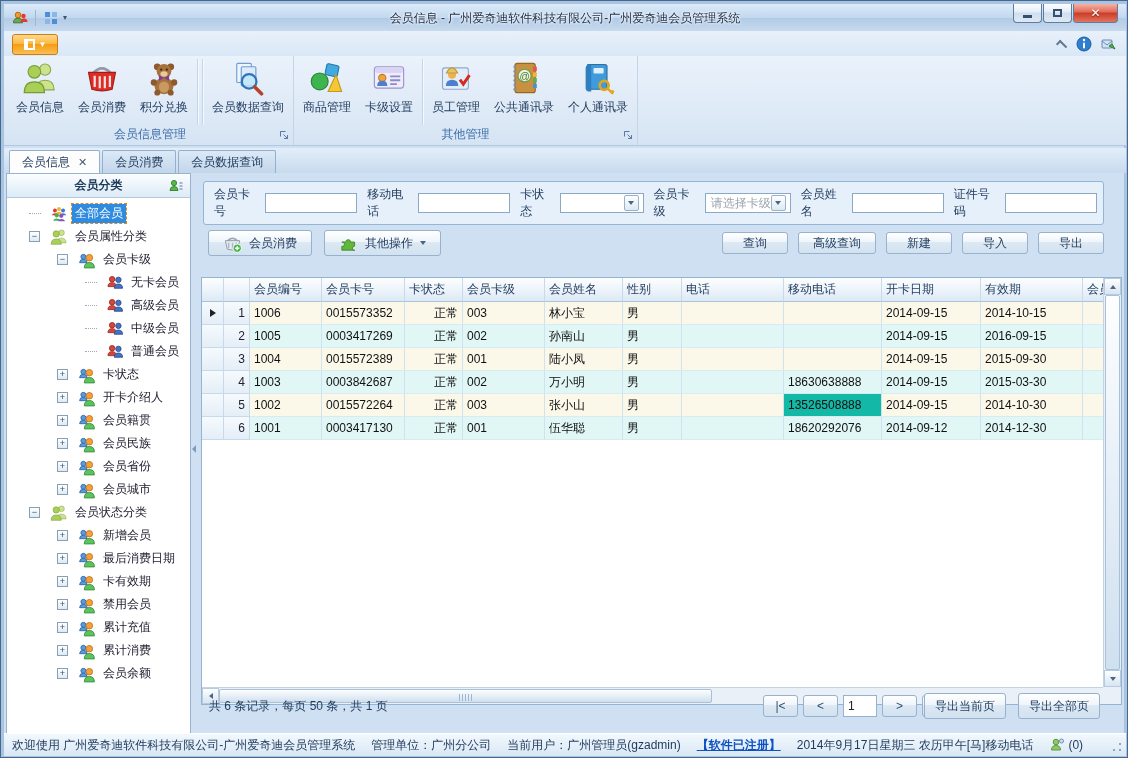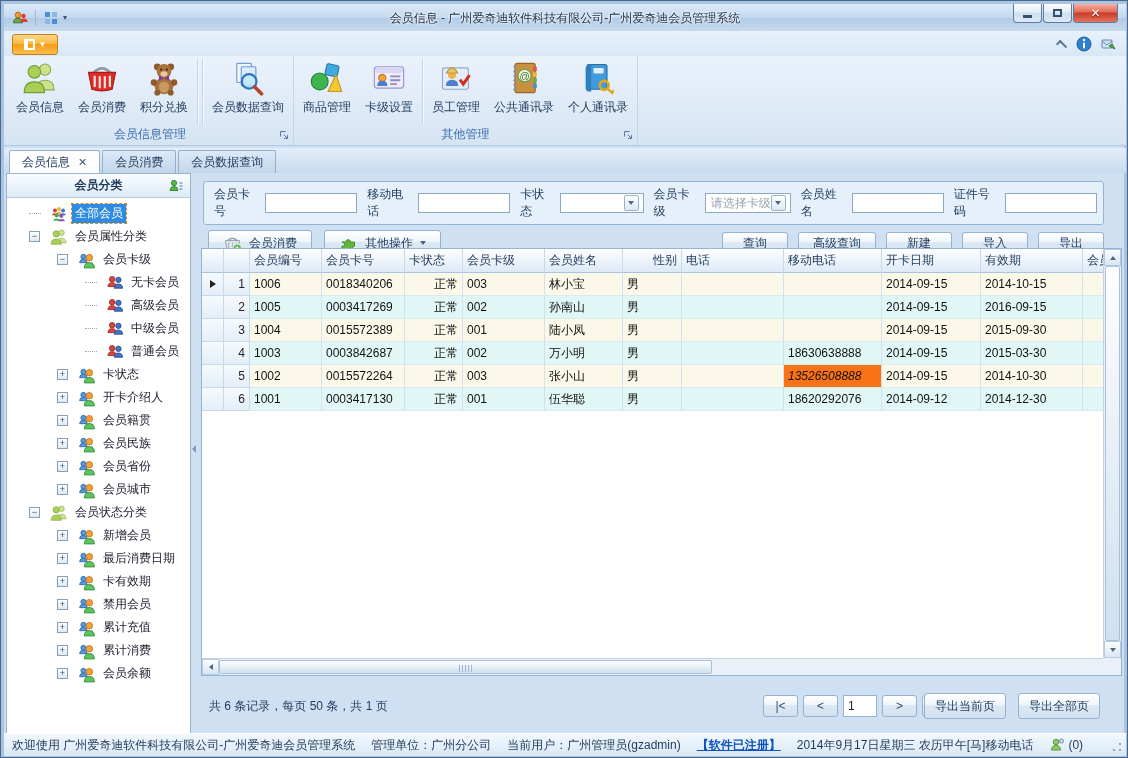--- a/index.html
+++ b/index.html
@@ -146,21 +146,21 @@
   }
   .tbtn .tic { width:19px; height:19px; } .tbtn .tic svg { width:100%; height:100%; }
   .actions { margin-left:auto; display:flex; gap:10px; }
   .abtn {
     height:22px; min-width:66px; padding:0 14px; border:1px solid #98b1cc; border-radius:3px;
     background:linear-gradient(#ffffff,#eef5fb 45%,#dde9f4 46%,#d2e2f0);
     color:#1e395b; display:flex; align-items:center; justify-content:center; cursor:default;
   }
   
   .gridwrap {
-    position:absolute; left:3px; top:75px; width:921px; height:428px;
+    position:absolute; left:3px; top:104px; width:921px; height:428px;
     border:1px solid #96b4d2; background:#fff;
   }
   .grid { position:absolute; left:0; top:0; width:901px; bottom:17px; overflow:hidden; }
   .g-hrow { display:flex; height:24px; }
   .g-hcell {
     border-right:1px solid #c7d9ea; border-bottom:1px solid #aac4dc;
     background:linear-gradient(#fdfeff,#ecf3fa 55%,#dce9f5);
     color:#1e395b; padding:0 4px; line-height:23px; overflow:hidden; white-space:nowrap; flex:none; cursor:default;
   }
   .g-row { display:flex; height:23px; }
@@ -750,34 +750,34 @@
     <div class="gridwrap">
       <div class="grid" id="grid">
           <div class="g-hrow">
             <div class="g-hcell" style="width: 22px;"></div>
             <div class="g-hcell" style="width: 26px;"></div>
             <div class="g-hcell" style="width: 72px;">会员编号</div>
             <div class="g-hcell" style="width: 83px;">会员卡号</div>
             <div class="g-hcell" style="width: 58px;">卡状态</div>
             <div class="g-hcell" style="width: 82px;">会员卡级</div>
             <div class="g-hcell" style="width: 78px;">会员姓名</div>
-            <div class="g-hcell" style="width: 59px; text-align: right;">性别</div>
+            <div class="g-hcell" style="width: 59px;">性别</div>
             <div class="g-hcell" style="width: 102px;">电话</div>
             <div class="g-hcell" style="width: 98px;">移动电话</div>
             <div class="g-hcell" style="width: 99px;">开卡日期</div>
             <div class="g-hcell" style="width: 102px;">有效期</div>
             <div class="g-hcell" style="width: 21px;">会员</div>
           </div>
           <div class="g-row">
             <div class="g-ind" style="width: 22px;">
               <span class="cur-arrow"></span>
             </div>
             <div class="g-ind g-num" style="width: 26px;">1</div>
             <div class="g-cell" style="width: 72px; background: rgb(251, 248, 234);">1006</div>
-            <div class="g-cell" style="width: 83px; background: rgb(251, 248, 234);">0018340206</div>
+            <div class="g-cell" style="width: 83px; background: rgb(251, 248, 234);">0015573352</div>
             <div class="g-cell alignR" style="width: 58px; background: rgb(251, 248, 234);">正常</div>
             <div class="g-cell" style="width: 82px; background: rgb(251, 248, 234);">003</div>
             <div class="g-cell" style="width: 78px; background: rgb(251, 248, 234);">林小宝</div>
             <div class="g-cell" style="width: 59px; background: rgb(251, 248, 234);">男</div>
             <div class="g-cell" style="width: 102px; background: rgb(251, 248, 234);"></div>
             <div class="g-cell" style="width: 98px; background: rgb(251, 248, 234);"></div>
             <div class="g-cell" style="width: 99px; background: rgb(251, 248, 234);">2014-09-15</div>
             <div class="g-cell" style="width: 102px; background: rgb(251, 248, 234);">2014-10-15</div>
             <div class="g-cell" style="width: 21px; background: rgb(251, 248, 234);"></div>
           </div>
@@ -829,21 +829,21 @@
           <div class="g-row">
             <div class="g-ind" style="width: 22px;"></div>
             <div class="g-ind g-num" style="width: 26px;">5</div>
             <div class="g-cell" style="width: 72px; background: rgb(251, 248, 234);">1002</div>
             <div class="g-cell" style="width: 83px; background: rgb(251, 248, 234);">0015572264</div>
             <div class="g-cell alignR" style="width: 58px; background: rgb(251, 248, 234);">正常</div>
             <div class="g-cell" style="width: 82px; background: rgb(251, 248, 234);">003</div>
             <div class="g-cell" style="width: 78px; background: rgb(251, 248, 234);">张小山</div>
             <div class="g-cell" style="width: 59px; background: rgb(251, 248, 234);">男</div>
             <div class="g-cell" style="width: 102px; background: rgb(251, 248, 234);"></div>
-            <div class="g-cell" style="width: 98px; background: #f97316; font-style: italic;">13526508888</div>
+            <div class="g-cell" style="width: 98px; background: #14b8a6;">13526508888</div>
             <div class="g-cell" style="width: 99px; background: rgb(251, 248, 234);">2014-09-15</div>
             <div class="g-cell" style="width: 102px; background: rgb(251, 248, 234);">2014-10-30</div>
             <div class="g-cell" style="width: 21px; background: rgb(251, 248, 234);"></div>
           </div>
           <div class="g-row">
             <div class="g-ind" style="width: 22px;"></div>
             <div class="g-ind g-num" style="width: 26px;">6</div>
             <div class="g-cell" style="width: 72px; background: rgb(224, 247, 245);">1001</div>
             <div class="g-cell" style="width: 83px; background: rgb(224, 247, 245);">0003417130</div>
             <div class="g-cell alignR" style="width: 58px; background: rgb(224, 247, 245);">正常</div>

